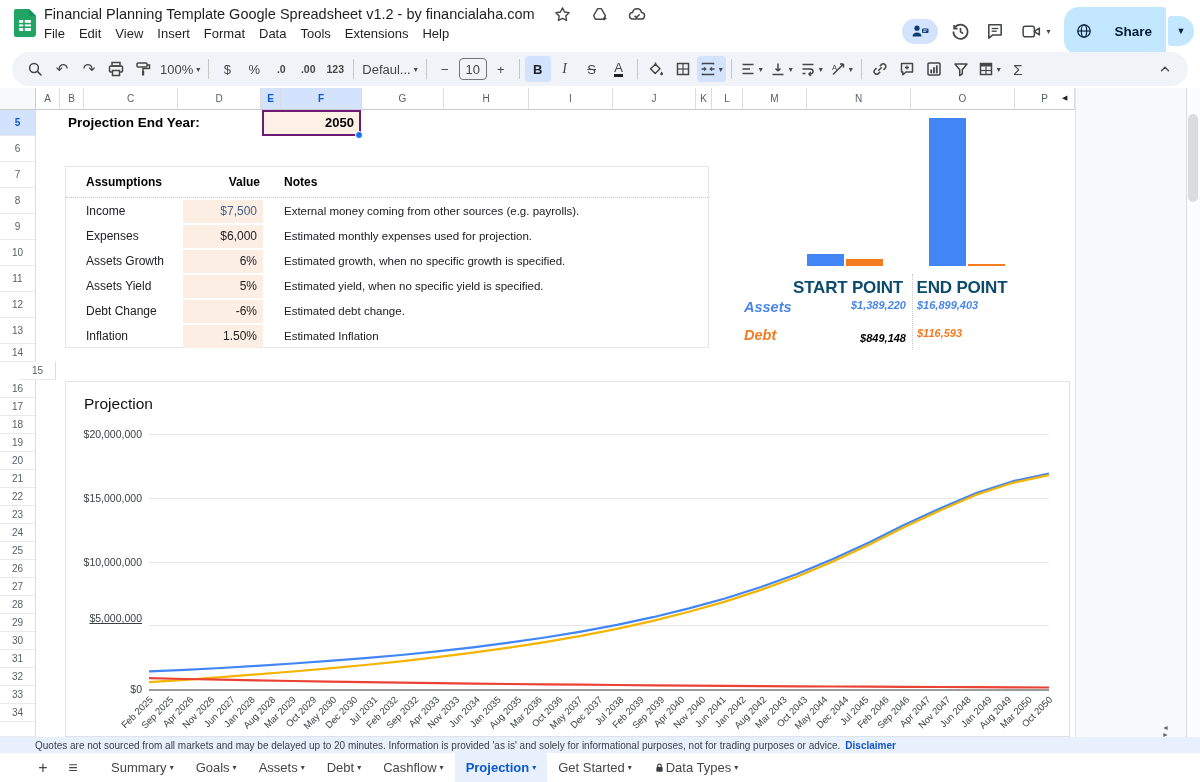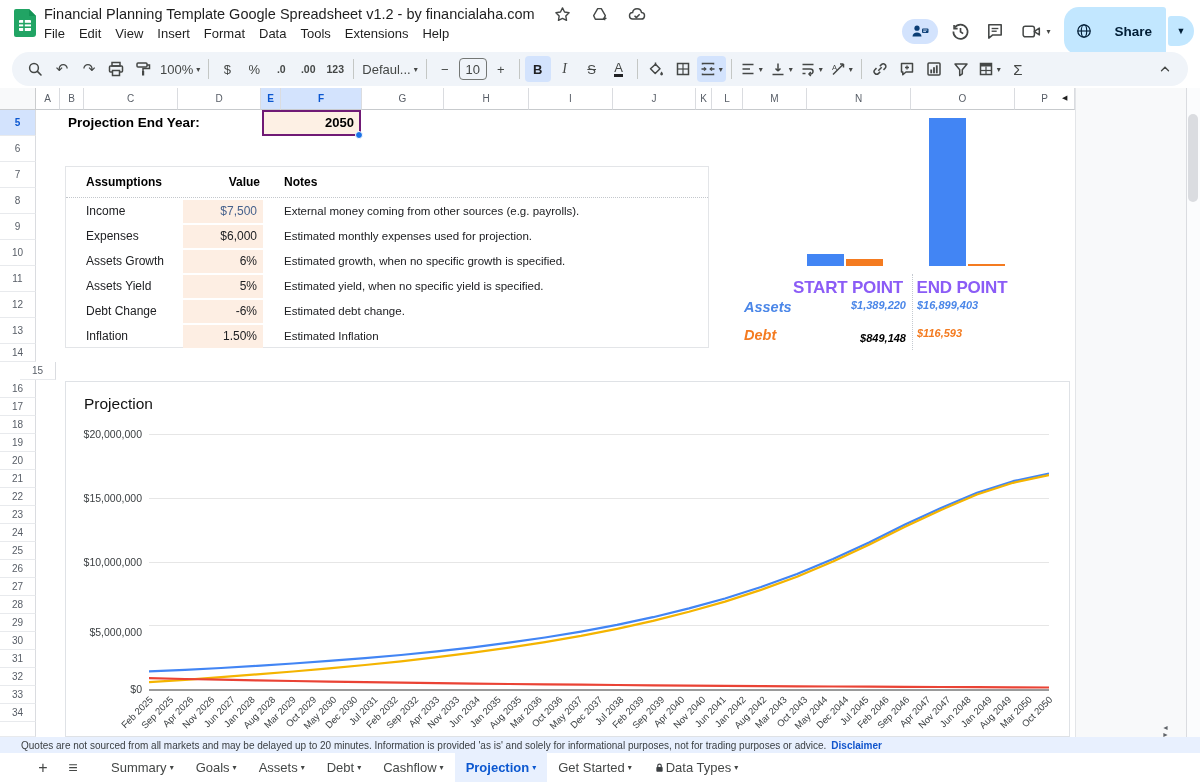--- a/index.html
+++ b/index.html
@@ -68,35 +68,35 @@
   .ah-note{left:218px;}
   .arows{position:absolute;left:0;top:32px;width:642px;}
   .arow{position:absolute;left:0;width:642px;height:25px;}
   .a-name{position:absolute;left:20px;top:0;line-height:25px;font-size:12px;color:#202124;}
   .a-valcell{position:absolute;left:117px;top:1px;width:80px;height:23px;background:#fdeee3;cursor:cell;}
   .a-val{display:block;text-align:right;font-size:12px;line-height:23px;padding-right:6px;color:#202124;}
   .a-val.blueval{color:#46618c;}
   .a-note{position:absolute;left:218px;top:0;line-height:25px;font-size:11.5px;color:#202124;white-space:nowrap;}
   
   .mbar{position:absolute;}
-  .mcat{position:absolute;top:190px;font-size:17px;font-weight:700;color:#8b5cf6;text-align:center;letter-spacing:-0.2px;}
+  .mcat{position:absolute;top:190px;font-size:17px;font-weight:700;color:#0c4a6e;text-align:center;letter-spacing:-0.2px;}
   .msep{position:absolute;left:912px;top:186px;height:76px;border-left:1px dotted #c5cad1;}
   .mserlab{position:absolute;left:744px;font-size:14.5px;font-weight:700;font-style:italic;}
   .mval{position:absolute;font-size:11px;font-weight:700;font-style:italic;white-space:nowrap;}
   .mval.right{text-align:right;}
   
   .chartbox{position:absolute;left:65px;top:293px;width:1005px;height:356px;background:#fff;border:1px solid #dfe2e6;cursor:pointer;}
   .chart-title{position:absolute;left:18px;top:13px;font-size:15.5px;color:#111;}
   .gline{position:absolute;height:1px;background:#e6e6e6;}
   .gline.axis{height:2px;background:#9a9a9a;}
   .ylab{position:absolute;left:0;width:76px;text-align:right;font-size:10.5px;color:#3c4043;}
   .xlab{position:absolute;font-size:9.5px;color:#3c4043;white-space:nowrap;transform-origin:100% 0;transform:rotate(-45deg);}
   .lines-svg{position:absolute;left:83px;top:52px;}
   
-  .quotesbar{position:absolute;left:0;top:737px;width:1200px;height:16px;background:#e8f0fe;display:flex;align-items:center;padding-left:21px;}
+  .quotesbar{position:absolute;left:0;top:737px;width:1200px;height:16px;background:#e8f0fe;display:flex;align-items:center;padding-left:35px;}
   .quotes-text{font-size:10px;color:#3c4043;white-space:nowrap;}
   .quotes-link{font-size:10px;color:#1155cc;font-weight:600;margin-left:5px;cursor:pointer;}
   .tabbar{position:absolute;left:0;top:753px;width:1200px;height:29px;background:#fff;display:flex;align-items:center;padding-left:28px;}
   .tbar-btn{width:30px;height:29px;display:flex;align-items:center;justify-content:center;font-size:16px;color:#444746;cursor:pointer;}
   .tabs{display:flex;align-items:center;height:29px;margin-left:12px;}
   .tab{display:flex;align-items:center;gap:0;height:29px;padding:0 11px;font-size:13px;color:#444746;cursor:pointer;white-space:nowrap;}
   .tab .dd{font-size:8px;}
   .tab.active{background:#e8f0fe;color:#0b57d0;font-weight:600;}
   .tab.active .dd{color:#0b57d0;}
   .tablock{display:inline-flex;width:12px;height:13px;align-items:center;}
@@ -534,21 +534,21 @@
 
     <div class="chartbox" id="chartbox">
       <div class="chart-title">Projection</div>
     <div class="gline" style="left: 83px; width: 900px; top: 52px;"></div>
         <div class="ylab" style="top: 46px;">$20,000,000</div>
         <div class="gline" style="left: 83px; width: 900px; top: 115.75px;"></div>
         <div class="ylab" style="top: 109.75px;">$15,000,000</div>
         <div class="gline" style="left: 83px; width: 900px; top: 179.5px;"></div>
         <div class="ylab" style="top: 173.5px;">$10,000,000</div>
         <div class="gline" style="left: 83px; width: 900px; top: 243.25px;"></div>
-        <div class="ylab" style="top: 244px;">$5,000,000</div>
+        <div class="ylab" style="top: 230px; text-decoration: underline;">$5,000,000</div>
         <div class="gline axis" style="left: 83px; width: 900px; top: 307px;"></div>
         <div class="ylab" style="top: 301px;">$0</div>
         <svg width="900" height="255" viewBox="0 0 900 255" class="lines-svg">
           <polyline points="0.0,237.3 36.0,235.9 72.0,234.0 108.0,231.8 144.0,229.5 180.0,226.9 216.0,224.1 252.0,221.0 288.0,217.4 324.0,213.3 360.0,208.7 396.0,203.5 432.0,197.6 468.0,190.9 504.0,183.2 540.0,174.4 576.0,164.5 612.0,153.0 648.0,140.0 684.0,124.9 720.0,108.4 756.0,90.5 792.0,74.0 828.0,58.7 864.0,47.2 900.0,39.5" fill="none" stroke="#4285f4" stroke-width="2.2" stroke-linejoin="round"></polyline>
           <polyline points="0.0,248.1 36.0,245.9 72.0,243.2 108.0,240.4 144.0,237.5 180.0,234.3 216.0,231.0 252.0,227.3 288.0,223.2 324.0,218.7 360.0,213.7 396.0,208.1 432.0,201.9 468.0,194.8 504.0,186.9 540.0,177.8 576.0,167.6 612.0,155.9 648.0,142.7 684.0,127.5 720.0,110.7 756.0,92.7 792.0,75.9 828.0,60.5 864.0,48.8 900.0,41.0" fill="none" stroke="#f4b400" stroke-width="2.2" stroke-linejoin="round"></polyline>
           <polyline points="0.0,244.2 36.0,245.0 72.0,245.7 108.0,246.4 144.0,247.0 180.0,247.6 216.0,248.2 252.0,248.7 288.0,249.1 324.0,249.6 360.0,250.0 396.0,250.4 432.0,250.7 468.0,251.0 504.0,251.3 540.0,251.6 576.0,251.8 612.0,252.1 648.0,252.3 684.0,252.5 720.0,252.7 756.0,252.8 792.0,253.0 828.0,253.2 864.0,253.3 900.0,253.5" fill="none" stroke="#ea4335" stroke-width="2.2" stroke-linejoin="round"></polyline>
         </svg>
         <div class="xlab" style="right: 922px; top: 312px;">Feb 2025</div>
         <div class="xlab" style="right: 901.545px; top: 312px;">Sep 2025</div>
         <div class="xlab" style="right: 881.091px; top: 312px;">Apr 2026</div>

